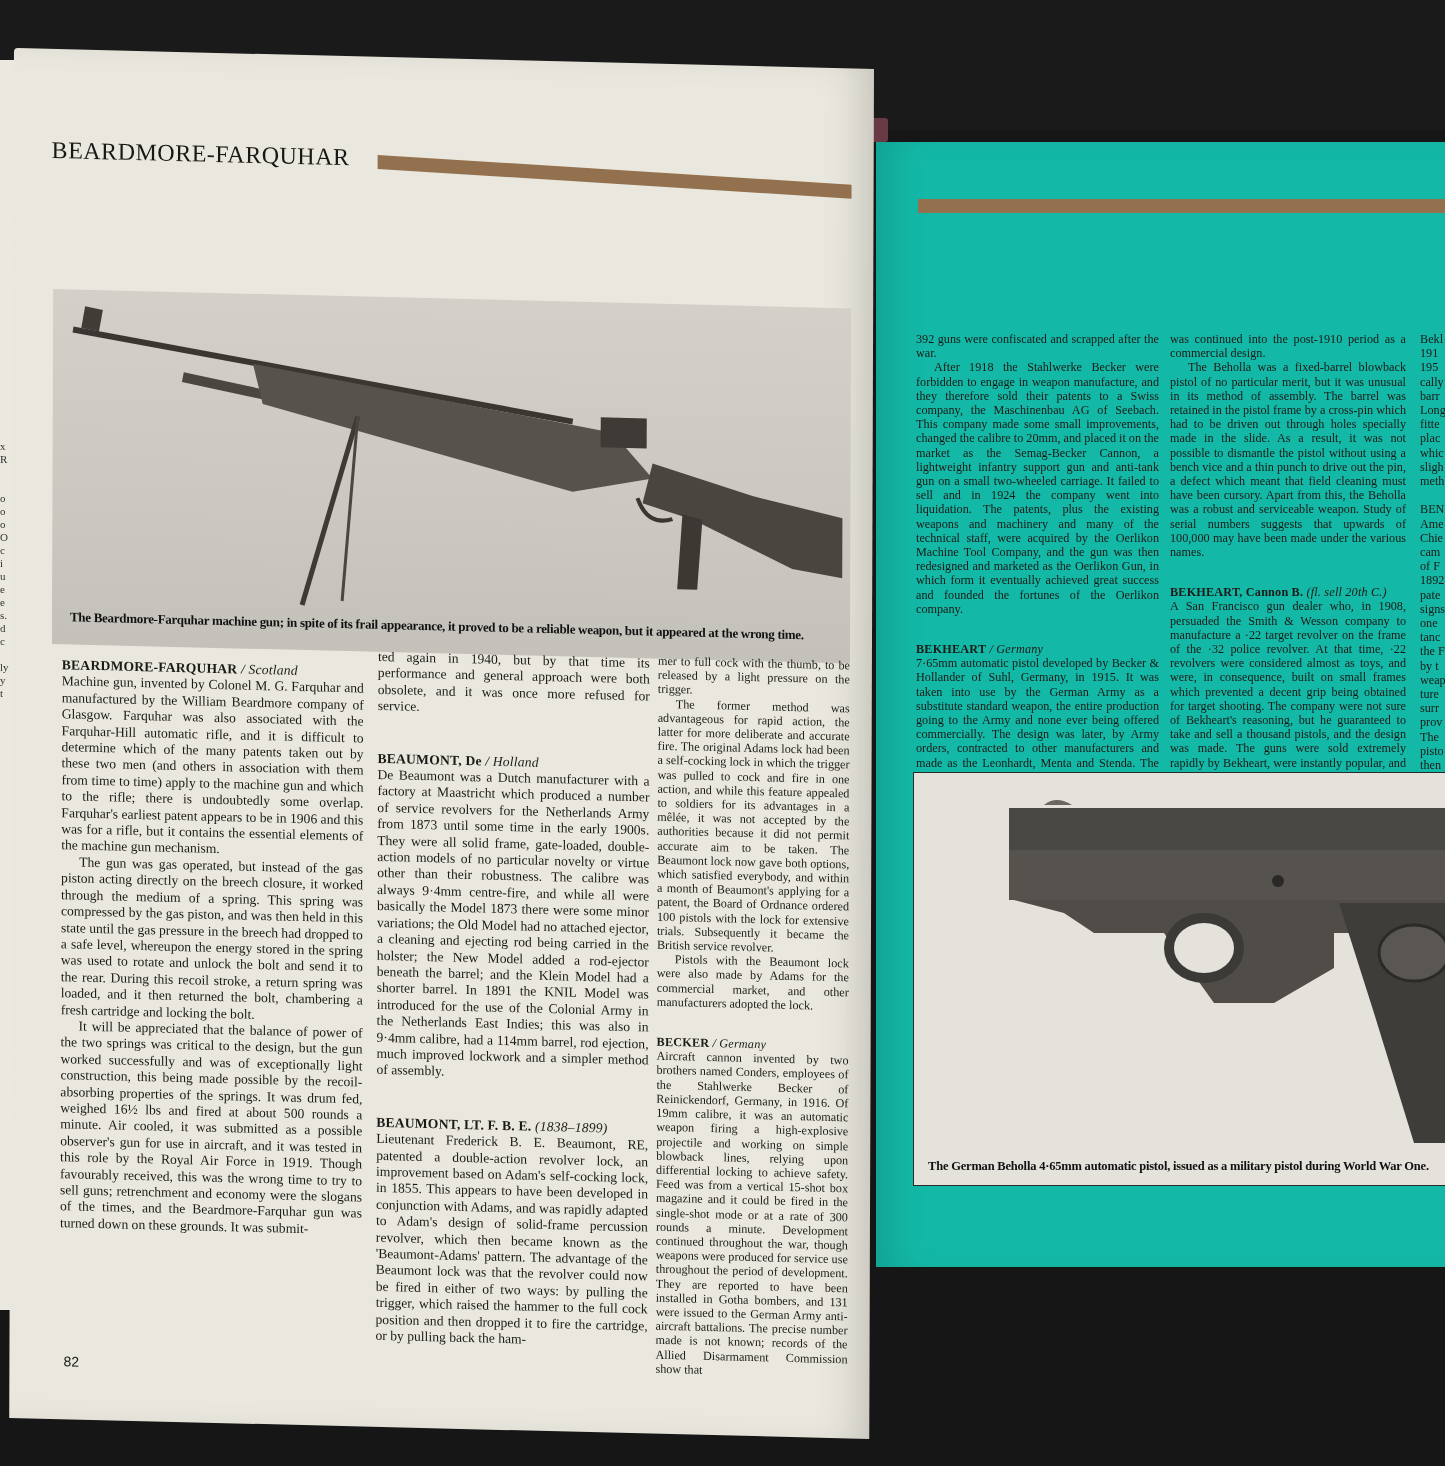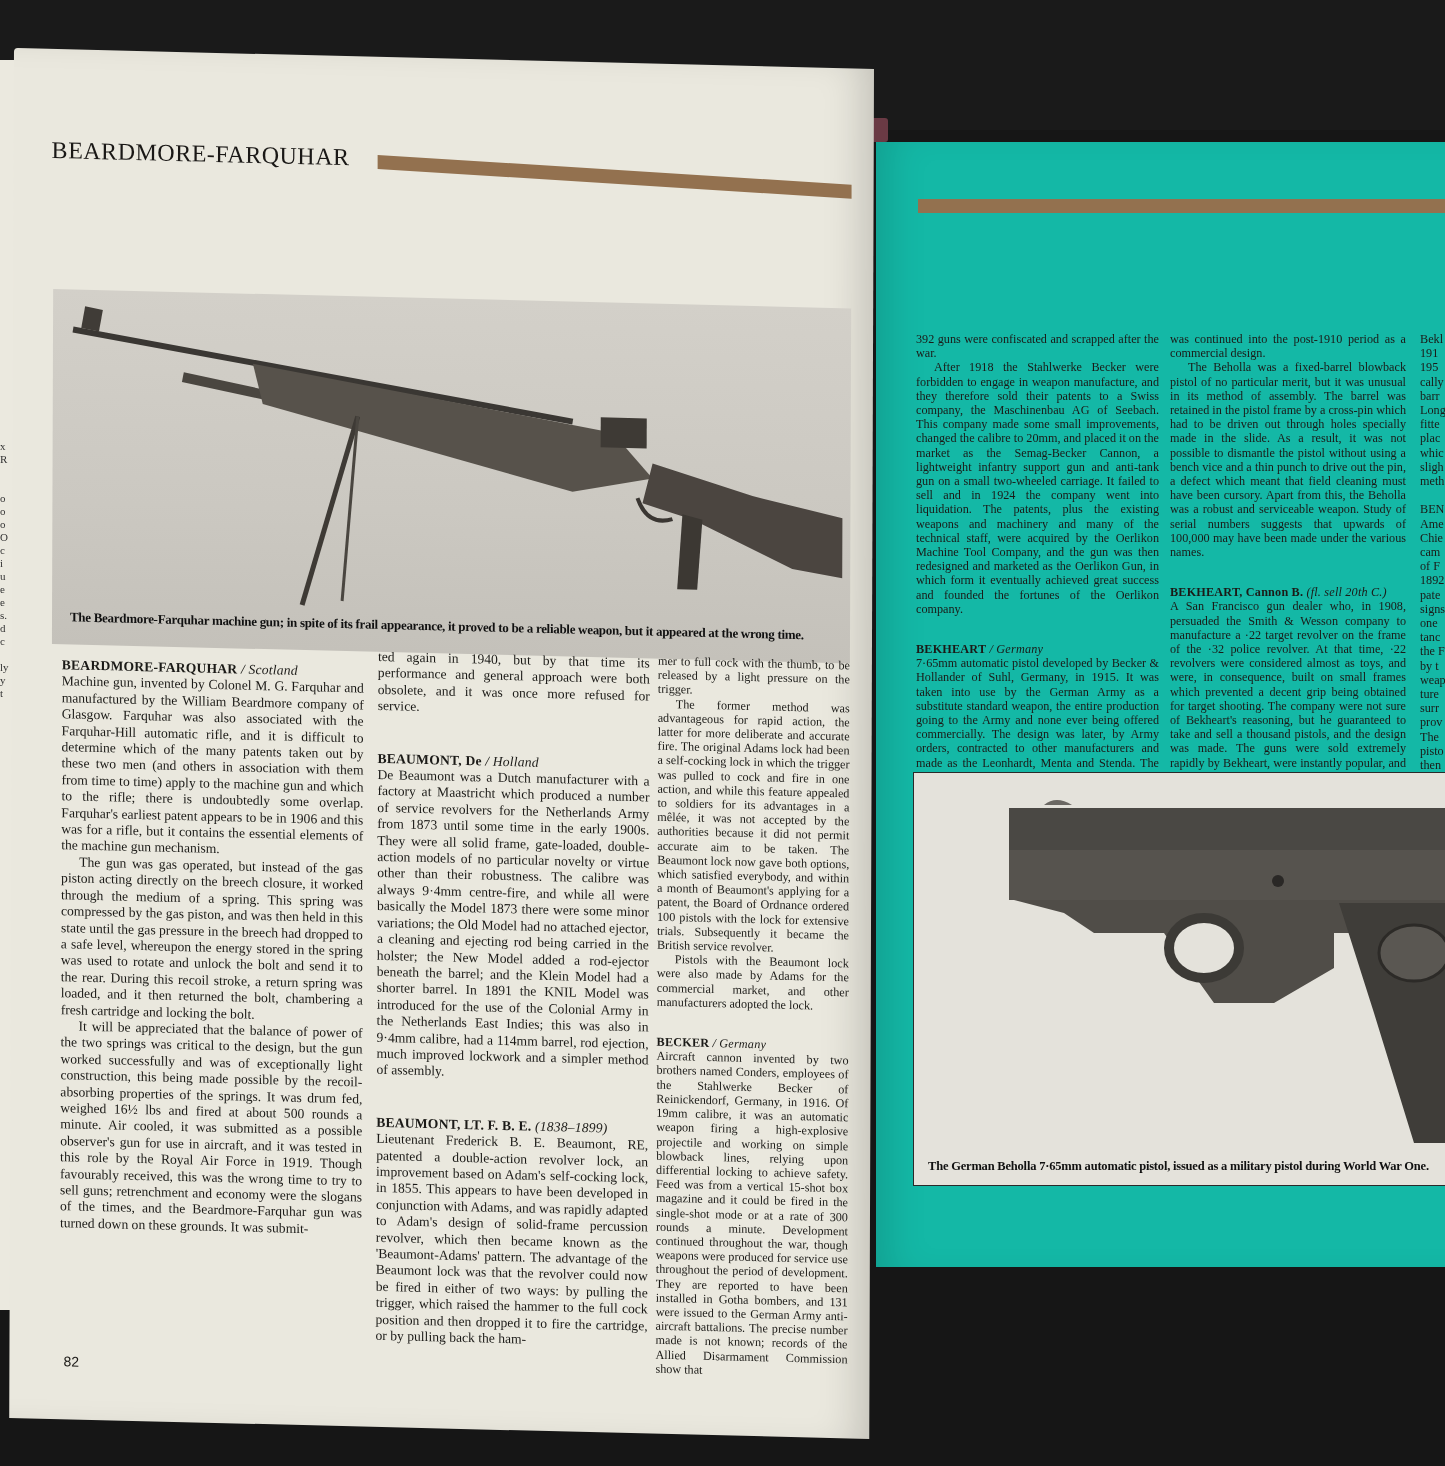--- a/index.html
+++ b/index.html
@@ -214,15 +214,15 @@
       <rect x="95" y="77" width="445" height="50" fill="#56534e"></rect>
       <circle cx="364" cy="108" r="6" fill="#2a2826"></circle>
 
       <polygon points="100,127 540,127 540,160 420,160 420,195 360,230 300,230 250,160 180,160 150,140" fill="#504d48"></polygon>
 
       <ellipse cx="290" cy="175" rx="35" ry="30" fill="#e4e2db" stroke="#3c3a36" stroke-width="10"></ellipse>
 
       <polygon points="425,130 540,130 540,370 500,370 460,240" fill="#3f3d39"></polygon>
       <ellipse cx="500" cy="180" rx="35" ry="28" fill="#5a5752" stroke="#2c2a27" stroke-width="3"></ellipse>
     </svg>
-    <div class="caption-right">The German Beholla 7·65mm automatic pistol, issued as a military pistol during World War One.</div>
+    <div class="caption-right">The German Beholla 4·65mm automatic pistol, issued as a military pistol during World War One.</div>
   </div>
 </div>
 
 </body></html>

